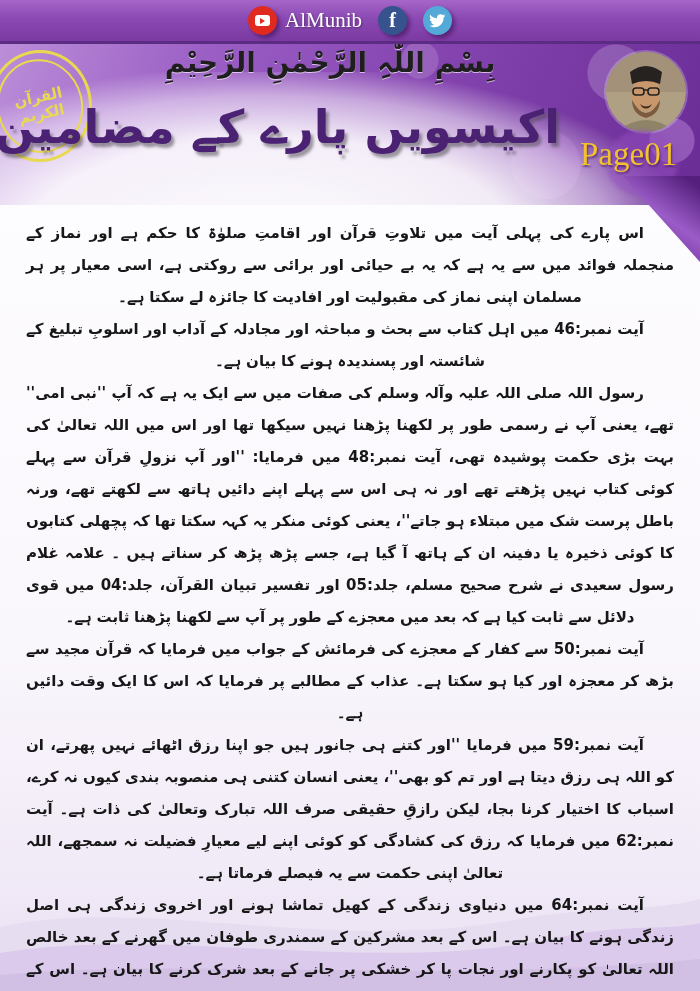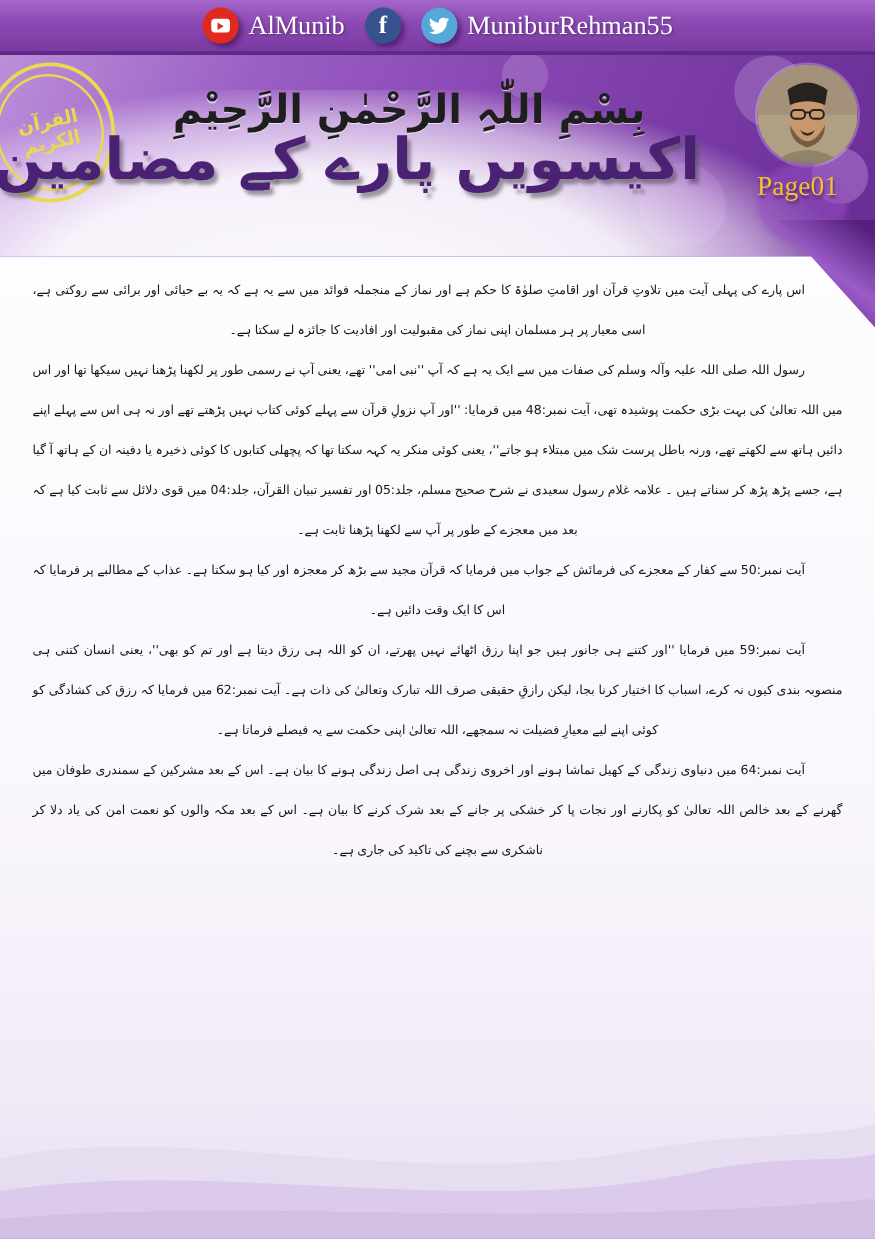--- a/index.html
+++ b/index.html
@@ -1,19 +1,19 @@
 <!DOCTYPE html>
 <html lang="ur"><head>
 <meta charset="utf-8">
 <style>
   * { margin:0; padding:0; box-sizing:border-box; }
   html,body { background:#555; }
   .page {
     position:relative; width:700px; height:991px; margin:0 auto;
-    overflow:hidden; background:#6d28d9;
+    overflow:hidden; background:#eab308;
     font-family:"DejaVu Sans", sans-serif;
   }
 
   
   .social-bar {
     position:absolute; top:0; left:0; right:0; height:44px;
     background:linear-gradient(180deg,#a666c9 0%,#8b49b3 45%,#7b3aa2 100%);
     border-bottom:3px solid #5c2b84;
     display:flex; align-items:center; justify-content:center; gap:16px;
     z-index:6;
@@ -50,22 +50,22 @@
     overflow:hidden; z-index:2;
   }
   .header-glow {
     position:absolute; left:-130px; top:28px; width:800px; height:320px;
     background:radial-gradient(ellipse at center,
       rgba(255,255,255,.98) 0%, rgba(255,255,255,.9) 42%,
       rgba(250,245,253,.55) 60%, rgba(255,255,255,0) 74%);
     pointer-events:none;
   }
   .bismillah {
-    position:absolute; top:24px; left:50%; transform:translateX(-56%);
-    font-size:32px; font-weight:bold; color:#1e1e1e; direction:rtl;
+    position:absolute; top:2px; left:50%; transform:translateX(-56%);
+    font-size:28px; font-weight:bold; color:#1e1e1e; direction:rtl;
     text-shadow:0 1px 0 rgba(255,255,255,.6); white-space:nowrap;
   }
   .main-title {
     position:absolute; top:56px; left:0; width:560px; text-align:center;
     direction:rtl; font-size:46px; font-weight:bold; color:#4a2173;
     text-shadow:3px 4px 3px rgba(80,75,85,.55); white-space:nowrap;
     letter-spacing:-1px;
   }
   .logo {
     position:absolute; left:-12px; top:6px; width:104px; height:112px;
@@ -81,44 +81,45 @@
     text-align:center; line-height:1.15; }
   .photo {
     position:absolute; right:14px; top:8px; width:80px; height:80px;
     border-radius:50%; overflow:hidden; box-shadow:0 0 0 2px rgba(255,255,255,.25);
   }
   .page-bubble {
     position:absolute; right:22px; top:86px; width:72px; height:66px;
     border-radius:50%; background:rgba(146,78,190,.55); filter:blur(2px);
   }
   .page-label {
-    position:absolute; right:4px; top:92px; width:116px; text-align:center;
-    font-family:"Liberation Serif", serif; font-size:22px; color:#f2c12e;
+    position:absolute; right:4px; top:92px; width:116px; text-align:left;
+    font-family:"Liberation Serif", serif; font-size:33px; color:#f2c12e;
     text-shadow:1px 2px 2px rgba(60,20,80,.6);
   }
 
   
   .corner-ribbon {
     position:absolute; top:176px; right:0; width:84px; height:86px;
     clip-path:polygon(100% 0, 8% 0, 100% 100%);
     background:linear-gradient(215deg,#55207d 8%,#9b5cc8 45%,#6d2d99 78%);
     z-index:4;
   }
 
   
   .body {
     position:absolute; top:205px; left:0; right:0; bottom:0;
     background:linear-gradient(180deg,#fdfcfe 0%,#faf7fc 55%,#f1eaf7 85%,#e9dff2 100%);
     padding:12px 26px 0 26px; z-index:1;
   }
   .content { position:relative; z-index:2; }
   .para {
     direction:rtl; text-align:justify; text-align-last:center;
-    text-indent:30px; font-size:10px; line-height:32px; color:#171717;
+    text-indent:30px; font-size:15px; line-height:32px; color:#171717;
     word-spacing:-0.5px;
+    font-weight:bold;
   }
   .waves { position:absolute; left:0; right:0; bottom:0; height:110px; z-index:1; }
 
   .avatar-svg { width:100%; height:100%; display:block; }
 </style>
 </head>
 <body>
 
 <div class="page">
 
@@ -133,21 +134,20 @@
     </div>
     <div class="social-item">
       <span class="badge fb">f</span>
     </div>
     <div class="social-item">
       <span class="badge tw">
         <svg viewBox="0 0 24 24">
             <path d="M23 4.9c-.8.4-1.7.6-2.6.8.9-.6 1.6-1.4 2-2.5-.9.5-1.9.9-2.9 1.1C18.6 3.5 17.4 3 16 3c-2.6 0-4.7 2.1-4.7 4.7 0 .4 0 .7.1 1.1-3.9-.2-7.4-2.1-9.7-5-.4.7-.6 1.4-.6 2.3 0 1.6.8 3 2.1 3.9-.8 0-1.5-.2-2.1-.6v.1c0 2.3 1.6 4.2 3.8 4.6-.4.1-.8.2-1.2.2-.3 0-.6 0-.9-.1.6 1.9 2.3 3.2 4.4 3.3-1.6 1.3-3.6 2-5.8 2-.4 0-.7 0-1.1-.1 2.1 1.3 4.5 2.1 7.1 2.1 8.5 0 13.2-7.1 13.2-13.2v-.6c.9-.6 1.7-1.4 2.3-2.3z"></path>
           </svg>
       </span>
-      <span class="social-label">MuniburRehman55</span>
     </div>
   </div>
 
   <div class="header">
     <div class="header-glow"></div>
 
     <div class="logo">
       <div class="logo-inner">
         <span class="logo-text">القرآن الکریم</span>
       </div>
@@ -174,20 +174,21 @@
 
     <div class="page-bubble"></div>
     <div class="page-label">Page01</div>
   </div>
 
   <div class="corner-ribbon"></div>
 
   <div class="body">
     <div class="content">
       <p class="para">اس پارے کی پہلی آیت میں تلاوتِ قرآن اور اقامتِ صلوٰۃ کا حکم ہے اور نماز کے منجملہ فوائد میں سے یہ ہے کہ یہ بے حیائی اور برائی سے روکتی ہے، اسی معیار پر ہر مسلمان اپنی نماز کی مقبولیت اور افادیت کا جائزہ لے سکتا ہے۔</p>
+      <p class="para">آیت نمبر:46 میں اہل کتاب سے بحث و مباحثہ اور مجادلہ کے آداب اور اسلوبِ تبلیغ کے شائستہ اور پسندیدہ ہونے کا بیان ہے۔</p>
       <p class="para">رسول اللہ صلی اللہ علیہ وآلہ وسلم کی صفات میں سے ایک یہ ہے کہ آپ ''نبی امی'' تھے، یعنی آپ نے رسمی طور پر لکھنا پڑھنا نہیں سیکھا تھا اور اس میں اللہ تعالیٰ کی بہت بڑی حکمت پوشیدہ تھی، آیت نمبر:48 میں فرمایا: ''اور آپ نزولِ قرآن سے پہلے کوئی کتاب نہیں پڑھتے تھے اور نہ ہی اس سے پہلے اپنے دائیں ہاتھ سے لکھتے تھے، ورنہ باطل پرست شک میں مبتلاء ہو جاتے''، یعنی کوئی منکر یہ کہہ سکتا تھا کہ پچھلی کتابوں کا کوئی ذخیرہ یا دفینہ ان کے ہاتھ آ گیا ہے، جسے پڑھ پڑھ کر سناتے ہیں ۔ علامہ غلام رسول سعیدی نے شرح صحیح مسلم، جلد:05 اور تفسیر تبیان القرآن، جلد:04 میں قوی دلائل سے ثابت کیا ہے کہ بعد میں معجزے کے طور پر آپ سے لکھنا پڑھنا ثابت ہے۔</p>
       <p class="para">آیت نمبر:50 سے کفار کے معجزے کی فرمائش کے جواب میں فرمایا کہ قرآن مجید سے بڑھ کر معجزہ اور کیا ہو سکتا ہے۔ عذاب کے مطالبے پر فرمایا کہ اس کا ایک وقت دائیں ہے۔</p>
       <p class="para">آیت نمبر:59 میں فرمایا ''اور کتنے ہی جانور ہیں جو اپنا رزق اٹھائے نہیں پھرتے، ان کو اللہ ہی رزق دیتا ہے اور تم کو بھی''، یعنی انسان کتنی ہی منصوبہ بندی کیوں نہ کرے، اسباب کا اختیار کرنا بجا، لیکن رازقِ حقیقی صرف اللہ تبارک وتعالیٰ کی ذات ہے۔ آیت نمبر:62 میں فرمایا کہ رزق کی کشادگی کو کوئی اپنے لیے معیارِ فضیلت نہ سمجھے، اللہ تعالیٰ اپنی حکمت سے یہ فیصلے فرماتا ہے۔</p>
       <p class="para">آیت نمبر:64 میں دنیاوی زندگی کے کھیل تماشا ہونے اور اخروی زندگی ہی اصل زندگی ہونے کا بیان ہے۔ اس کے بعد مشرکین کے سمندری طوفان میں گھرنے کے بعد خالص اللہ تعالیٰ کو پکارنے اور نجات پا کر خشکی پر جانے کے بعد شرک کرنے کا بیان ہے۔ اس کے بعد مکہ والوں کو نعمت امن کی یاد دلا کر ناشکری سے بچنے کی تاکید کی جاری ہے۔</p>
 
     </div>
 
     <svg class="waves" viewBox="0 0 700 110" preserveAspectRatio="none">
       <path d="M0,46 C140,14 330,74 520,38 C600,24 660,30 700,18 L700,110 L0,110 Z" fill="#e7ddf1"></path>
       <path d="M0,72 C170,44 380,96 560,56 C630,42 670,50 700,42 L700,110 L0,110 Z" fill="#dccaec"></path>

